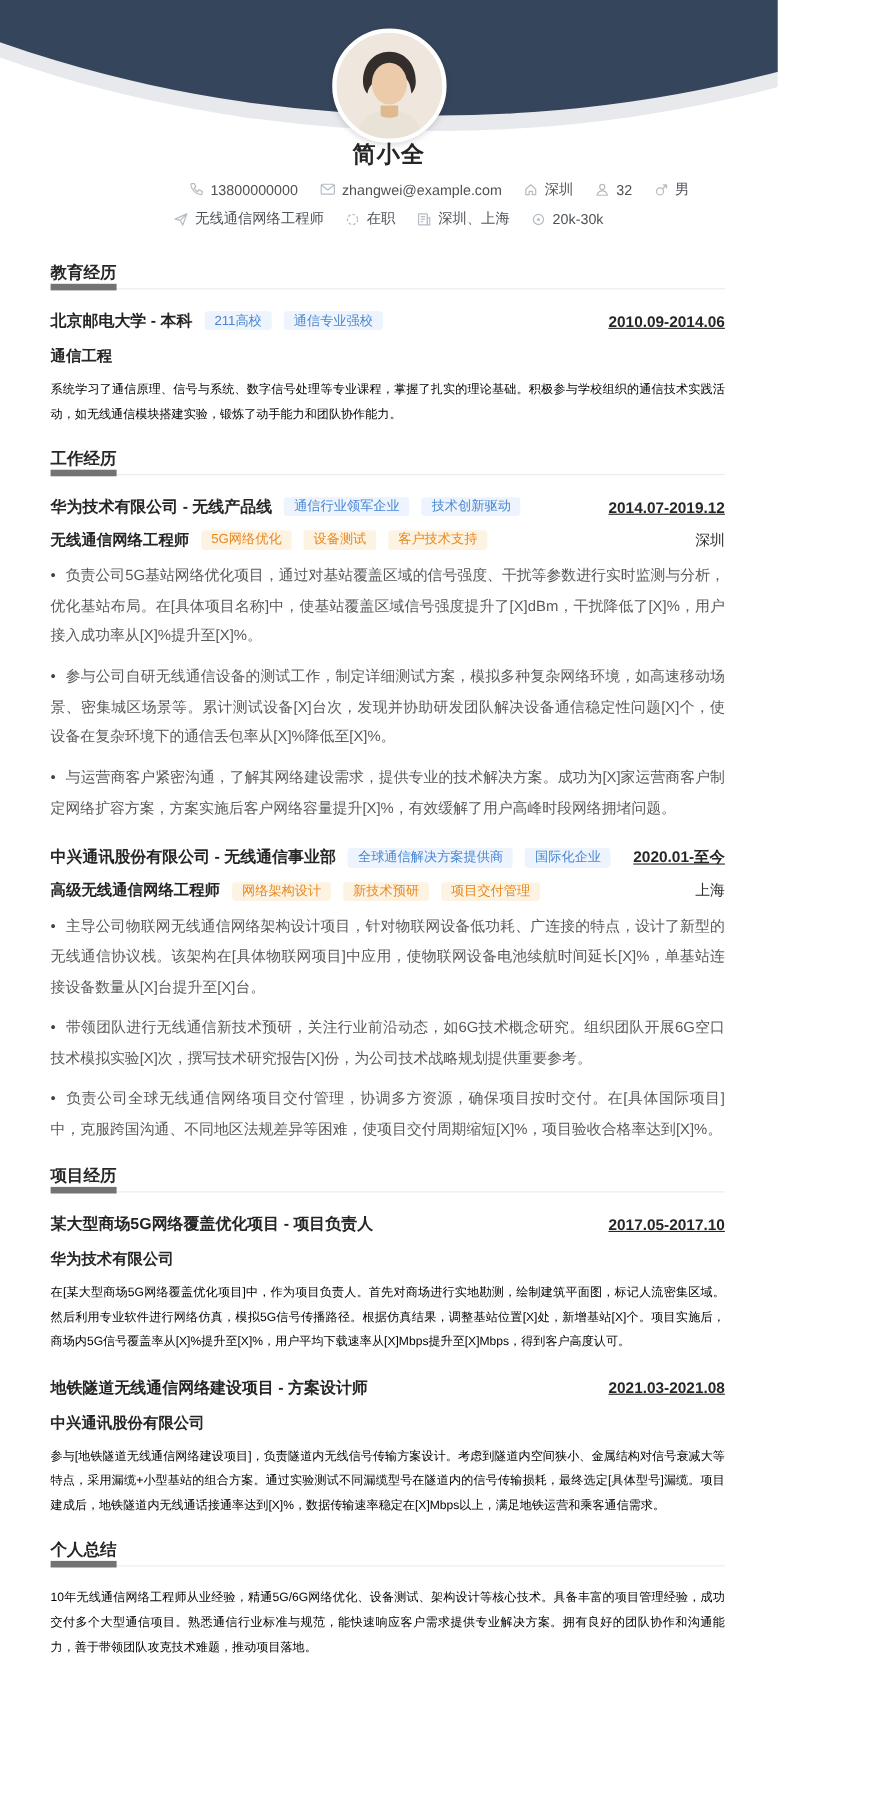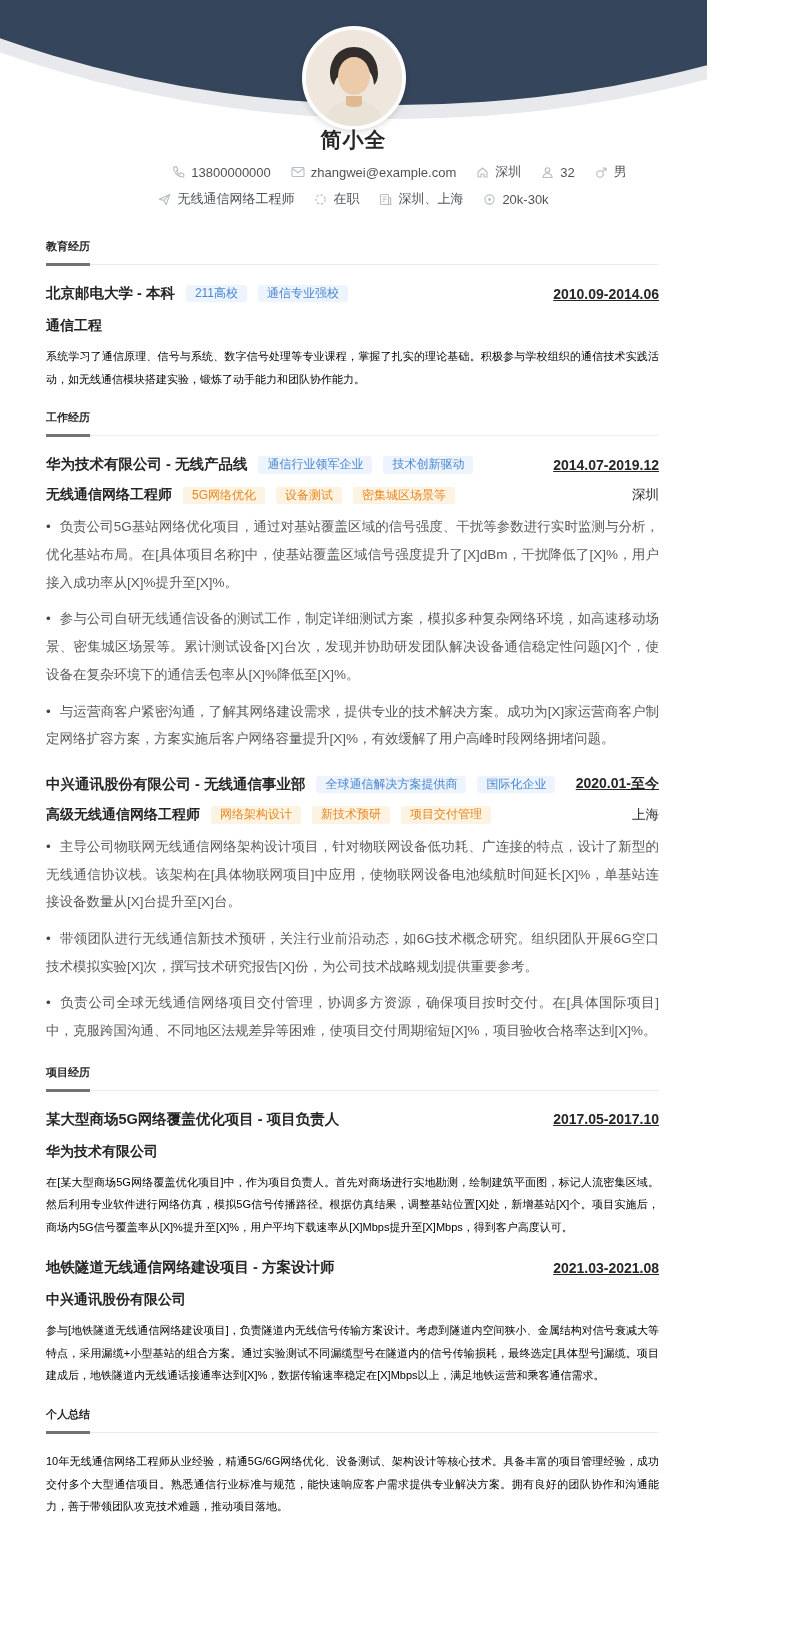--- a/index.html
+++ b/index.html
@@ -27,23 +27,23 @@
   .contact-row.r1{top:163px;padding-left:46px;}
   .contact-row.r2{top:190px;}
   .ci{display:inline-flex;align-items:center;gap:6px;white-space:nowrap;}
   .ci svg{flex:0 0 auto;}
 
   
   main{padding:0 48px 0 46px;}
   section{margin-top:21px;}
   section:first-child{margin-top:22px;}
   .sec-head{border-bottom:1px solid #ececec;line-height:0;}
-  .sec-head h2{display:inline-block;margin:0 0 -2px 0;padding-bottom:10px;
-    font-size:11px;font-weight:bold;color:#262626;line-height:1.2;
-    border-bottom:3px solid #737373;}
+  .sec-head h2{display:inline-block;margin:0 0 -2px 0;
+    font-size:15px;font-weight:bold;color:#262626;line-height:1.2;
+    border-bottom:6px solid #737373;}
   .entry-row{display:flex;justify-content:space-between;align-items:center;margin-top:19px;}
   .entry-left{display:flex;align-items:center;flex-wrap:wrap;}
   .entry-title{font-size:14.5px;font-weight:bold;color:#262626;}
   .entry-date{font-size:14px;font-weight:bold;color:#262626;white-space:nowrap;text-decoration:underline;}
   .entry-loc{font-size:13.5px;color:#2b2b2b;white-space:nowrap;}
   .tag{display:inline-block;margin-left:11px;padding:1px 9px;border-radius:3px;
     font-size:12px;line-height:1.3;white-space:nowrap;}
   .tag.blue{color:#4a87d3;background:#edf4fd;}
   .tag.orange{color:#e8871e;background:#fdf3e2;}
   .role-row{display:flex;justify-content:space-between;align-items:center;margin-top:12px;}
@@ -166,21 +166,21 @@
             <span class="tag blue">通信行业领军企业</span>
             <span class="tag blue">技术创新驱动</span>
           </div>
           <span class="entry-date">2014.07-2019.12</span>
         </div>
         <div class="role-row">
           <div class="entry-left">
             <span class="role-title">无线通信网络工程师</span>
             <span class="tag orange">5G网络优化</span>
             <span class="tag orange">设备测试</span>
-            <span class="tag orange">密集城区场景等</span>
+            <span class="tag orange">客户技术支持</span>
           </div>
           <span class="entry-loc">深圳</span>
         </div>
         <p class="bullet"><span class="dot">•</span><span>负责公司5G基站网络优化项目，通过对基站覆盖区域的信号强度、干扰等参数进行实时监测与分析，优化基站布局。在[具体项目名称]中，使基站覆盖区域信号强度提升了[X]dBm，干扰降低了[X]%，用户接入成功率从[X]%提升至[X]%。</span></p>
         <p class="bullet"><span class="dot">•</span><span>参与公司自研无线通信设备的测试工作，制定详细测试方案，模拟多种复杂网络环境，如高速移动场景、密集城区场景等。累计测试设备[X]台次，发现并协助研发团队解决设备通信稳定性问题[X]个，使设备在复杂环境下的通信丢包率从[X]%降低至[X]%。</span></p>
         <p class="bullet"><span class="dot">•</span><span>与运营商客户紧密沟通，了解其网络建设需求，提供专业的技术解决方案。成功为[X]家运营商客户制定网络扩容方案，方案实施后客户网络容量提升[X]%，有效缓解了用户高峰时段网络拥堵问题。</span></p>
       </div>
 
       <div style="margin-top:22px;">
         <div class="entry-row" style="margin-top:0;">

